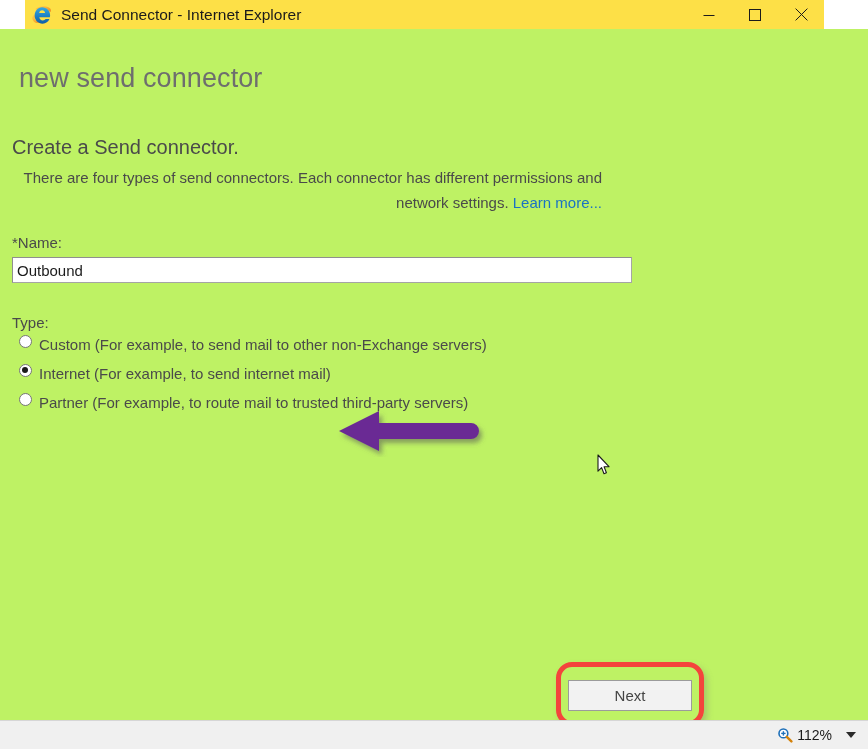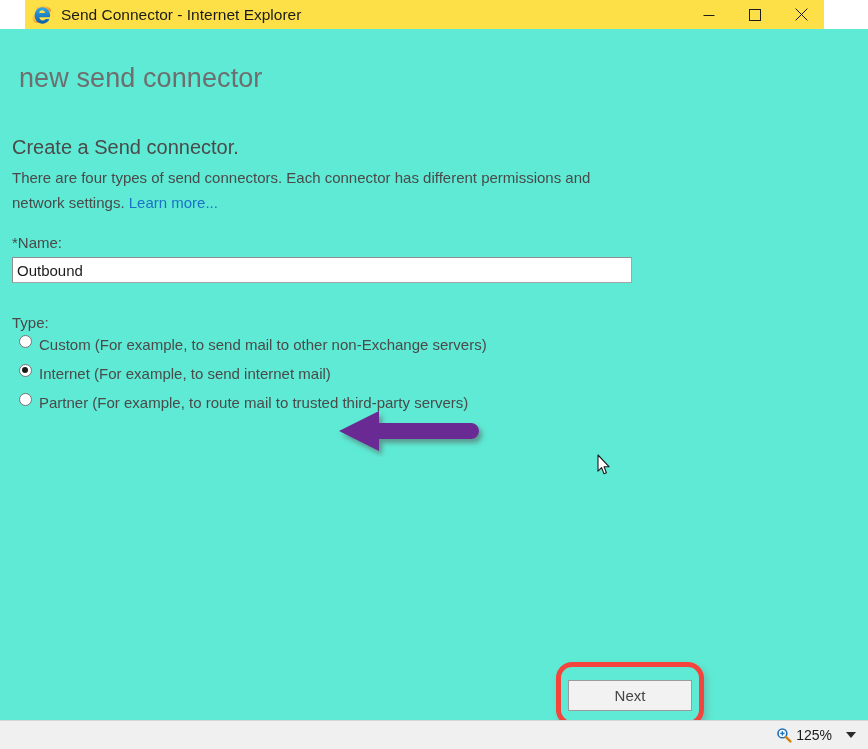--- a/index.html
+++ b/index.html
@@ -57,21 +57,21 @@
     background: transparent;
   }
   .win-btn svg { display: block; }
 
   
   .page {
     position: absolute;
     left: 0; top: 29px;
     width: 868px;
     height: 691px;
-    background: #5eead4;
+    background: #bef264;
   }
   .heading {
     position: absolute;
     left: 19px; top: 32px;
     font-size: 27px;
     font-weight: 300;
     color: #6e6e6e;
     letter-spacing: 0.1px;
     line-height: 34px;
     white-space: nowrap;
@@ -84,20 +84,21 @@
     line-height: 20px;
     white-space: nowrap;
   }
   .para2 {
     position: absolute;
     left: 12px; top: 136px;
     width: 590px;
     font-size: 15px;
     color: #4a4a4a;
     line-height: 25px;
+    text-align: right;
   }
   .learn-link {
     color: #1a72c4;
     text-decoration: none;
     cursor: pointer;
   }
   .name-label {
     position: absolute;
     left: 12px; top: 204px;
     font-size: 15px;
@@ -340,16 +341,16 @@
 </div>
 
 <div class="statusbar">
   <div class="zoom-group">
     <svg class="zoom-icon" viewBox="0 0 16 16">
       <circle cx="6.4" cy="6.4" r="4.4" fill="#ffffff" stroke="#1d6fb8" stroke-width="1.6"></circle>
       <line x1="4.2" y1="6.4" x2="8.6" y2="6.4" stroke="#1d6fb8" stroke-width="1.4"></line>
       <line x1="6.4" y1="4.2" x2="6.4" y2="8.6" stroke="#1d6fb8" stroke-width="1.4"></line>
       <line x1="9.8" y1="9.8" x2="14.4" y2="14.4" stroke="#d4820a" stroke-width="2.4" stroke-linecap="round"></line>
     </svg>
-    <span class="zoom-level">125%</span>
+    <span class="zoom-level">112%</span>
     <span class="zoom-caret"></span>
   </div>
 </div>
 
 </body></html>

